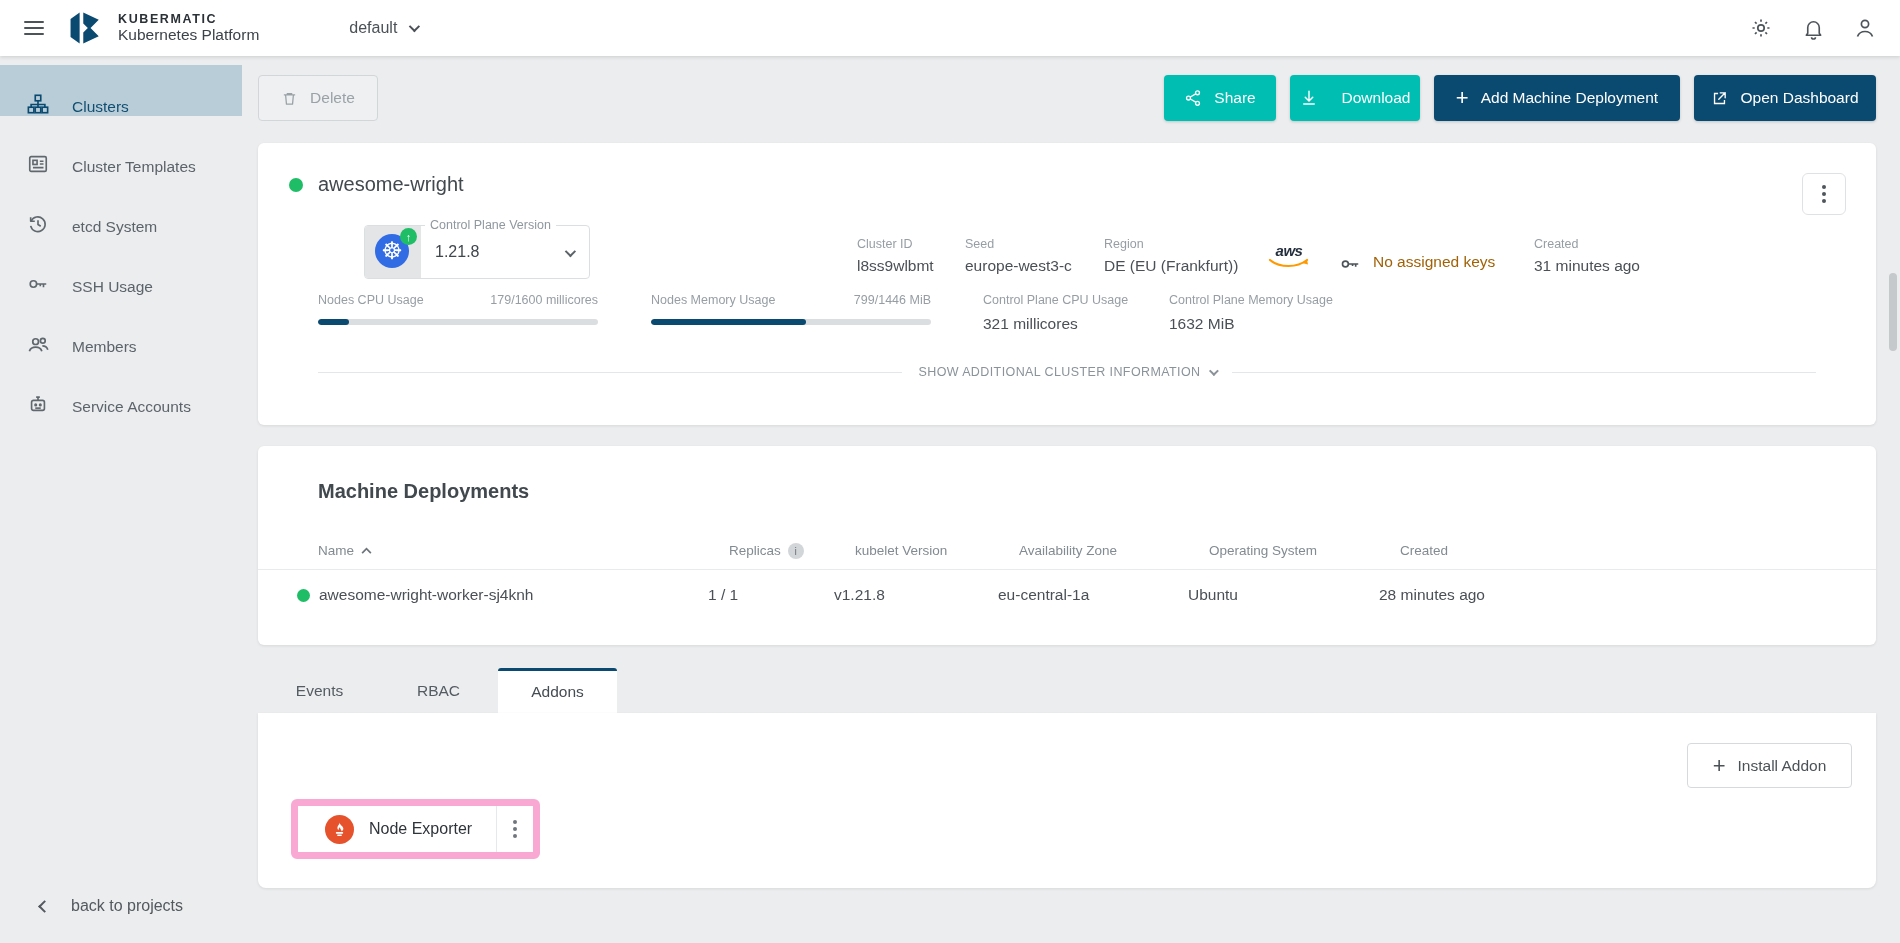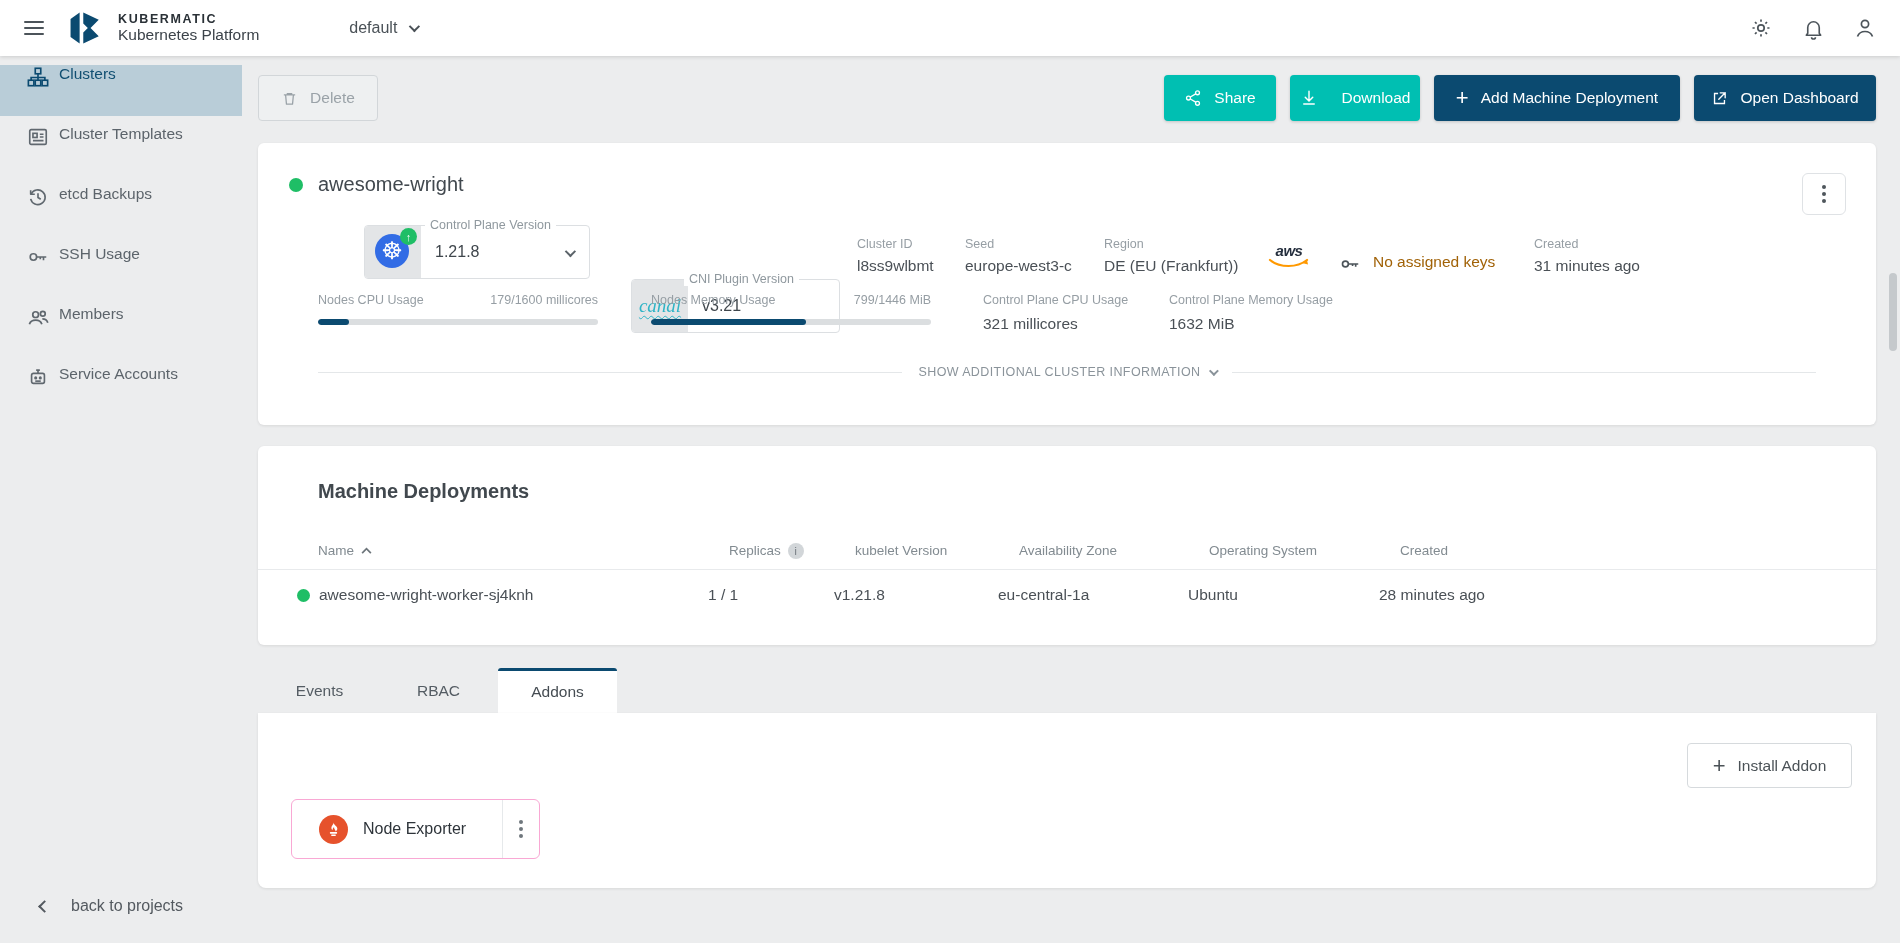--- a/index.html
+++ b/index.html
@@ -25,21 +25,21 @@
   .top-icons { margin-left:auto; margin-right:22px; display:flex; align-items:center; gap:26px; }
   .top-icon { width:26px; height:26px; color:#4c545a; cursor:pointer; display:flex; align-items:center; justify-content:center; }
 
   
   .chev { display:inline-block; width:8px; height:8px; border-right:2px solid currentColor; border-bottom:2px solid currentColor; }
   .chev.down { transform:rotate(45deg) translateY(-2px); }
   .chev.left { transform:rotate(135deg); }
 
   
   .sidebar { position:absolute; left:0; top:56px; width:242px; }
-  .side-item { height:51px; margin-top:9px; display:flex; align-items:flex-start; gap:9px; padding-left:26px; cursor:pointer; color:#5c646b; font-size:15.5px; }
+  .side-item { height:51px; margin-top:9px; display:flex; align-items:flex-end; gap:22px; padding-left:26px; cursor:pointer; color:#5c646b; font-size:15.5px; }
   .side-item .sicon { width:24px; height:24px; color:#60686f; display:flex; align-items:center; justify-content:center; }
   .side-item.active { background:#b9cdd8; color:#114f72; font-weight:400; }
   .side-item.active .sicon { color:#0b4a70; }
 
   .backlink { position:absolute; left:40px; top:897px; display:flex; align-items:center; gap:22px; color:#53595f; font-size:16px; cursor:pointer; }
   .backlink .chev { width:9px; height:9px; }
 
   
   .content { position:absolute; left:258px; top:56px; width:1618px; height:887px; }
 
@@ -119,21 +119,21 @@
   .info-i::before { content:"i"; }
 
   
   .tabs { position:absolute; top:612px; left:2px; display:flex; height:45px; }
   .tab { width:119px; display:flex; align-items:center; justify-content:center; font-size:15.5px; color:#545c63; cursor:pointer; }
   .tab.active { background:#fff; border-top:3px solid #0b4a70; border-radius:3px 3px 0 0; color:#454c52; }
 
   
   .addons-panel { top:657px; height:175px; border-radius:0 0 8px 8px; }
   .btn-install { position:absolute; top:30px; right:24px; width:165px; height:45px; background:#fff; border:1px solid #d6dadd; color:#4b5257; }
-  .addon-chip { position:absolute; top:86px; left:33px; width:249px; height:60px; border:1px solid #f9a8d4; border-radius:6px; display:flex; align-items:center; background:#fff; }
+  .addon-chip { position:absolute; top:86px; left:33px; width:249px; height:60px; border:7px solid #f9a8d4; border-radius:6px; display:flex; align-items:center; background:#fff; }
   .prom-icon { width:29px; height:29px; border-radius:50%; background:#e6522c; margin-left:27px; display:flex; align-items:center; justify-content:center; }
   .addon-name { margin-left:15px; font-size:16px; color:#2e343a; }
   .chip-kebab { margin-left:auto; width:37px; height:100%; border-left:1px solid #e6e9eb; display:flex; align-items:center; justify-content:center; cursor:pointer; }
   .chip-kebab .dots i { background:#6f777d; }
 
   .scroll-thumb { position:absolute; right:3px; top:273px; width:8px; height:78px; border-radius:4px; background:#c5c9cc; }
 
   .plus-glyph { font-size:22px; font-weight:400; line-height:1; }
 </style>
 </head>
@@ -205,21 +205,21 @@
     <span>Cluster Templates</span>
   </div>
   <div class="side-item">
     <span class="sicon">
       <svg width="22" height="22" viewBox="0 0 24 24" fill="none" stroke="currentColor" stroke-width="1.8">
         <path d="M4.5 9a8 8 0 1 1-.5 5"></path>
         <path d="M4 4.5V9h4.5" stroke-linejoin="round"></path>
         <path d="M12 8v4.5l3 2"></path>
       </svg>
     </span>
-    <span>etcd Backups</span>
+    <span>etcd System</span>
   </div>
   <div class="side-item">
     <span class="sicon">
       <svg width="22" height="22" viewBox="0 0 24 24" fill="none" stroke="currentColor" stroke-width="1.8">
         <circle cx="7" cy="12" r="3.5"></circle>
         <path d="M10.5 12H21M18 12v3.5M14.5 12v2.5"></path>
       </svg>
     </span>
     <span>SSH Usage</span>
   </div>
@@ -316,27 +316,20 @@
         <span class="ficon">
           <span class="k8s-badge">
               <span class="k8s-circle"></span>
               <span class="up-badge"></span>
             </span>
         </span>
         <span class="fvalue">1.21.8</span>
         <span class="fchev"><span class="chev down"></span></span>
       </div>
 
-      <div class="ffield vr-abs" style="left:327px; width:209px;">
-        <span class="flabel" style="left:52px;">CNI Plugin Version</span>
-        <span class="ficon">
-          <span class="canal-logo">canal</span>
-        </span>
-        <span class="fvalue">v3.21</span>
-      </div>
 
       <div class="info-col vr-abs" style="left:553px; top:12px;">
         <div class="ilabel">Cluster ID</div>
         <div class="ivalue">l8ss9wlbmt</div>
       </div>
       <div class="info-col vr-abs" style="left:661px; top:12px;">
         <div class="ilabel">Seed</div>
         <div class="ivalue">europe-west3-c</div>
       </div>
       <div class="info-col vr-abs" style="left:800px; top:12px;">

